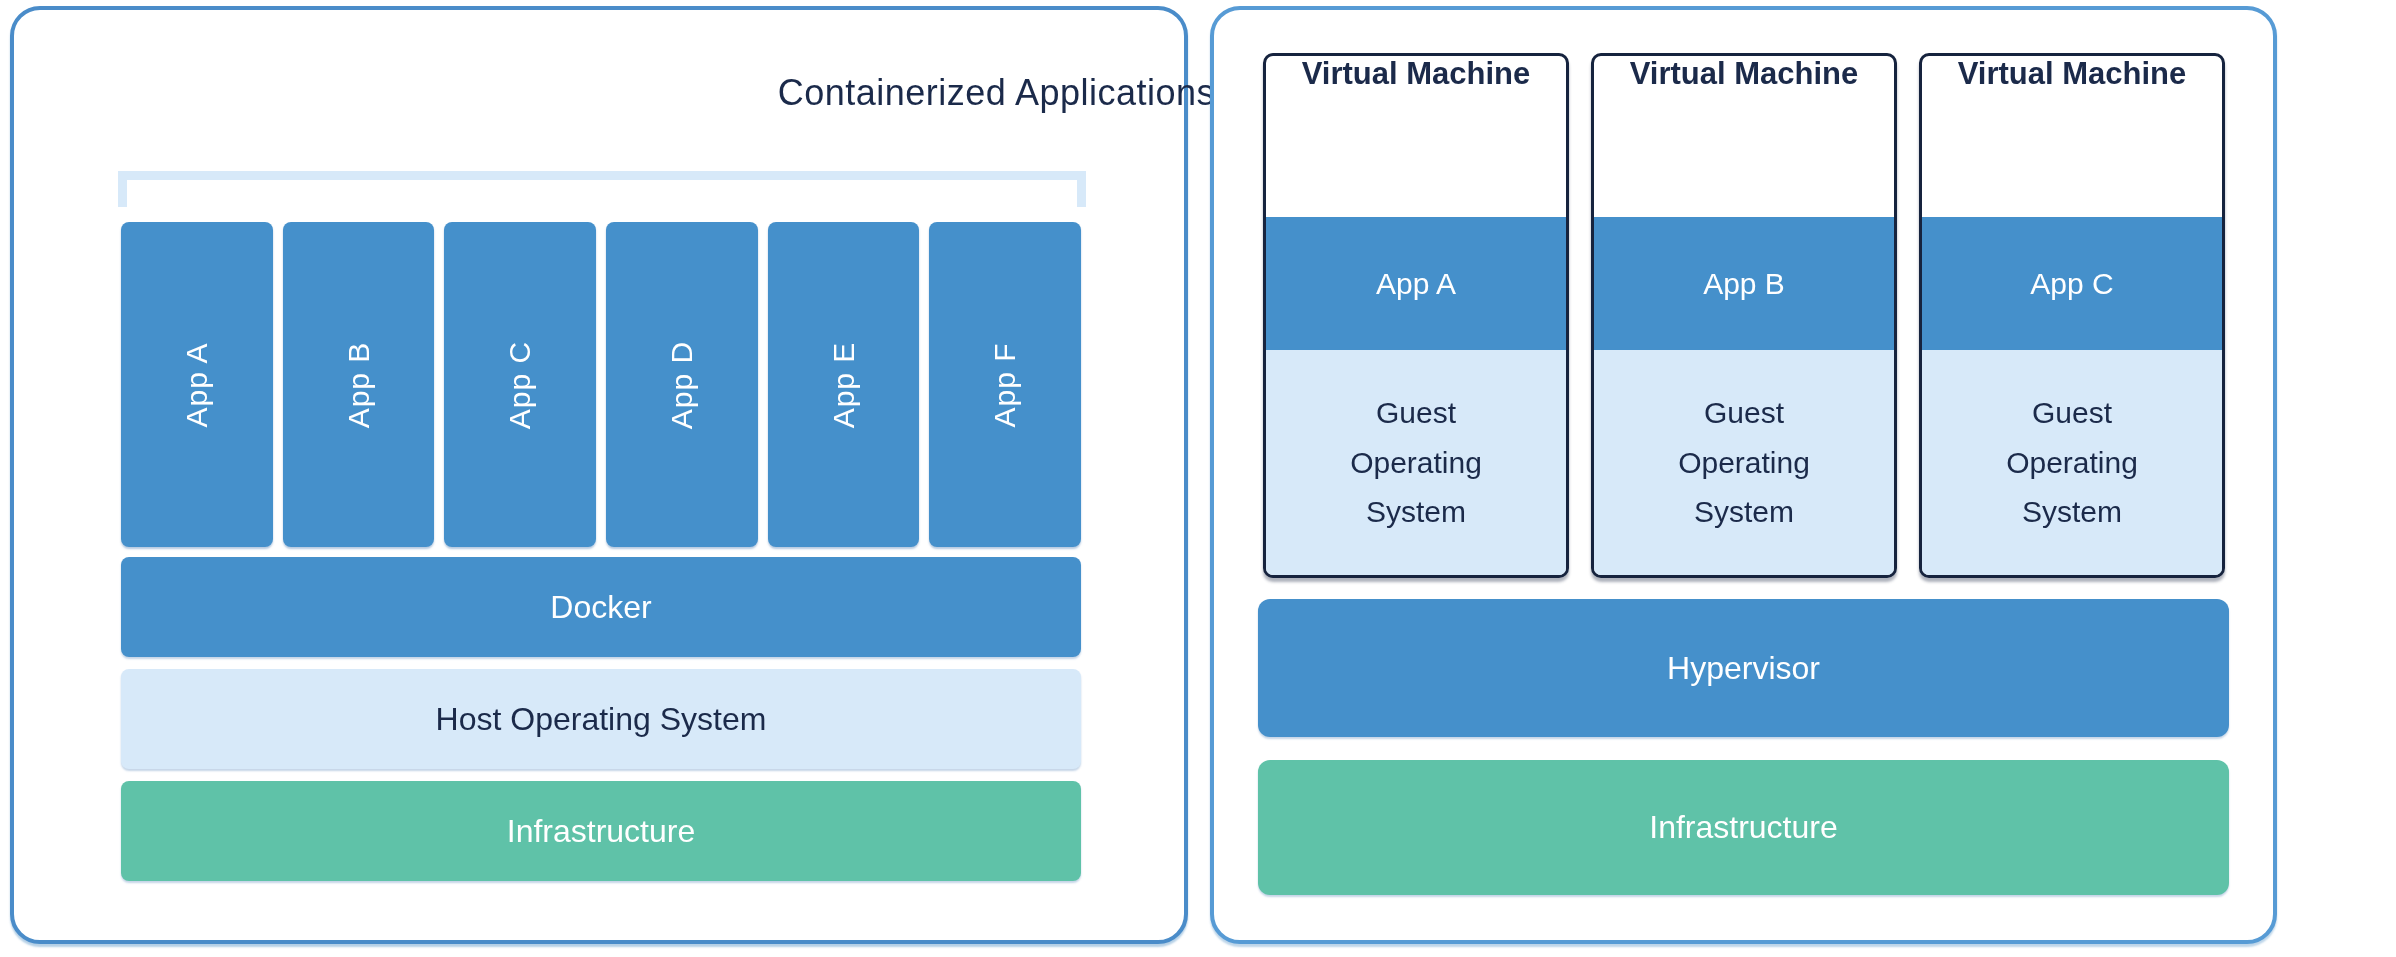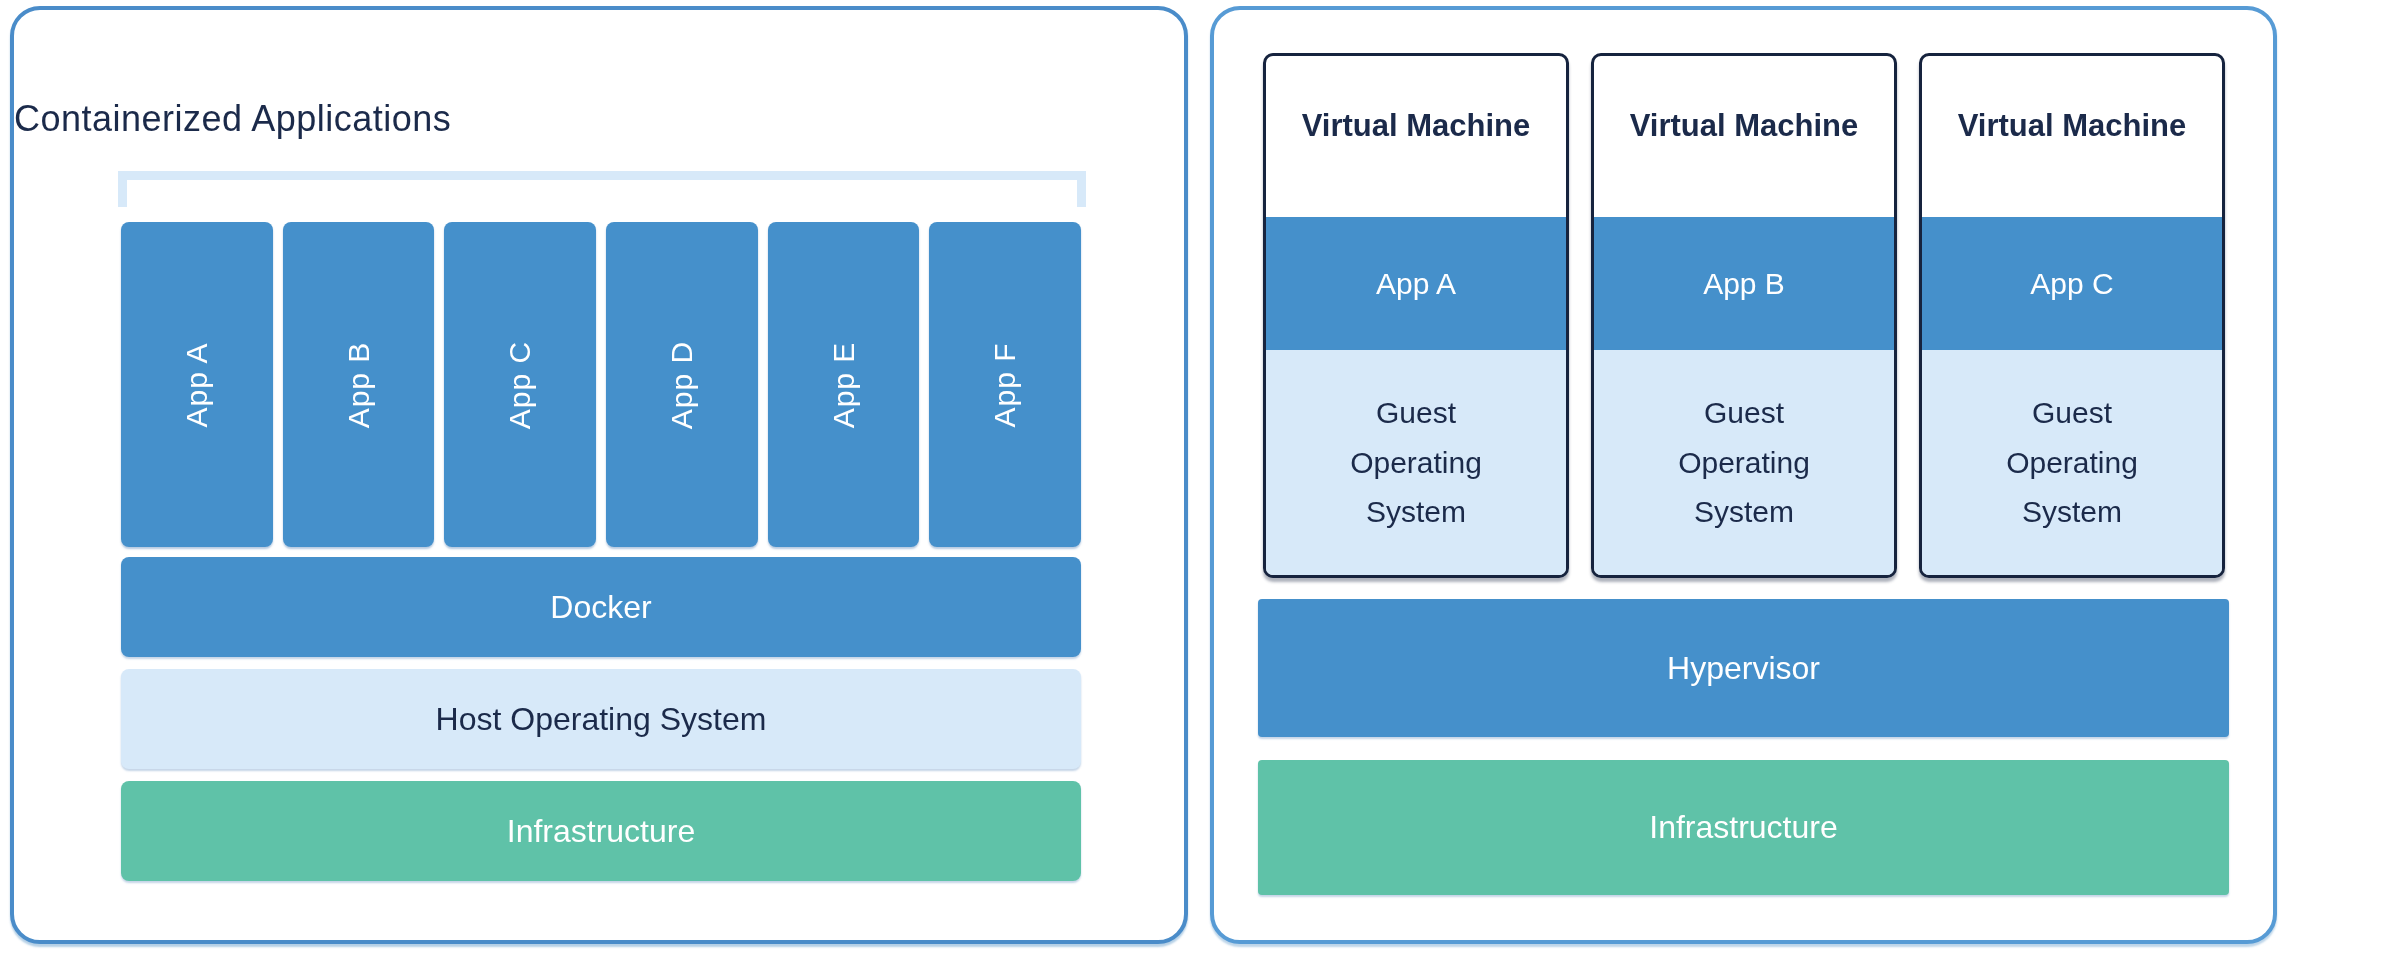--- a/index.html
+++ b/index.html
@@ -6,22 +6,22 @@
   #canvas{
     position:relative;width:2396px;height:957px;background:#ffffff;
     font-family:"Liberation Sans", sans-serif;overflow:hidden;
   }
   .panel{position:absolute;top:6px;height:938px;box-sizing:border-box;border-radius:30px;background:#fff;}
   #left-panel{left:10px;width:1178px;border:4px solid var(--panel_border_left,#4a8cc9);
     box-shadow:0 3px 2px rgba(90,150,200,0.45);}
   #right-panel{left:1210px;width:1067px;border:4px solid var(--panel_border_right,#579bd5);
     box-shadow:0 3px 2px rgba(90,150,200,0.40);}
 
-  .panel-title{position:absolute;left:0;top:88px;width:100%;text-align:left;
-    font-size:36px;font-weight:500;color:var(--text_navy,#1b2a4a);letter-spacing:.5px;}
+  .panel-title{position:absolute;left:0;top:62px;width:100%;text-align:right;
+    font-size:36px;font-weight:500;color:var(--text_navy,#1b2a4a);letter-spacing:.5px;padding-left:31px;}
 
   .bracket{position:absolute;left:104px;top:161px;width:950px;height:27px;
     border-top:9px solid var(--block_light_blue,#d7e9f9);
     border-left:9px solid var(--block_light_blue,#d7e9f9);
     border-right:9px solid var(--block_light_blue,#d7e9f9);}
 
   .columns{position:absolute;left:107px;top:212px;width:960px;height:325px;
     display:flex;gap:10px;}
   .app-col{flex:1;position:relative;background:var(--block_blue,#4590cb);border-radius:8px;
     box-shadow:0 2px 2px rgba(110,150,195,0.5);}
@@ -37,31 +37,31 @@
   .layer.green{background:var(--block_green,#5fc2a8);color:var(--text_white,#fff);}
   #docker-layer{top:547px;}
   #host-os-layer{top:659px;}
   #left-infra-layer{top:771px;}
 
   .vm-card{position:absolute;top:43px;width:306px;height:525px;box-sizing:border-box;
     background:#fff;border:3px solid var(--vm_card_border,#16233e);border-radius:10px;
     display:flex;flex-direction:column;overflow:hidden;
     box-shadow:0 4px 3px rgba(22,35,62,0.35);}
   #vm-card-1{left:49px;} #vm-card-2{left:377px;} #vm-card-3{left:705px;}
-  .vm-header{height:161px;flex:0 0 auto;box-sizing:border-box;padding-top:52px;
+  .vm-header{height:161px;flex:0 0 auto;box-sizing:border-box;
     text-align:center;font-size:31px;font-weight:700;color:var(--text_navy,#1b2a4a);}
   .vm-app{height:133px;flex:0 0 auto;background:var(--block_blue,#4590cb);
     display:flex;align-items:center;justify-content:center;
     color:var(--text_white,#fff);font-size:30px;}
   .vm-os{flex:1;background:var(--block_light_blue,#d7e9f9);
     display:flex;align-items:center;justify-content:center;text-align:center;
     color:var(--text_navy,#1b2a4a);font-size:30px;line-height:1.65;}
   .vm-os div{max-width:180px;}
 
-  .rlayer{position:absolute;left:44px;width:971px;border-radius:4px;
+  .rlayer{position:absolute;left:44px;width:971px;border-radius:12px;
     display:flex;align-items:center;justify-content:center;font-size:32px;
     color:var(--text_white,#fff);box-shadow:0 2px 2px rgba(110,150,195,0.40);}
   #hypervisor-layer{top:589px;height:138px;background:var(--block_blue,#4590cb);}
   #right-infra-layer{top:750px;height:135px;background:var(--block_green,#5fc2a8);}
 </style>
 </head>
 <body>
 
 <div id="canvas">
 

